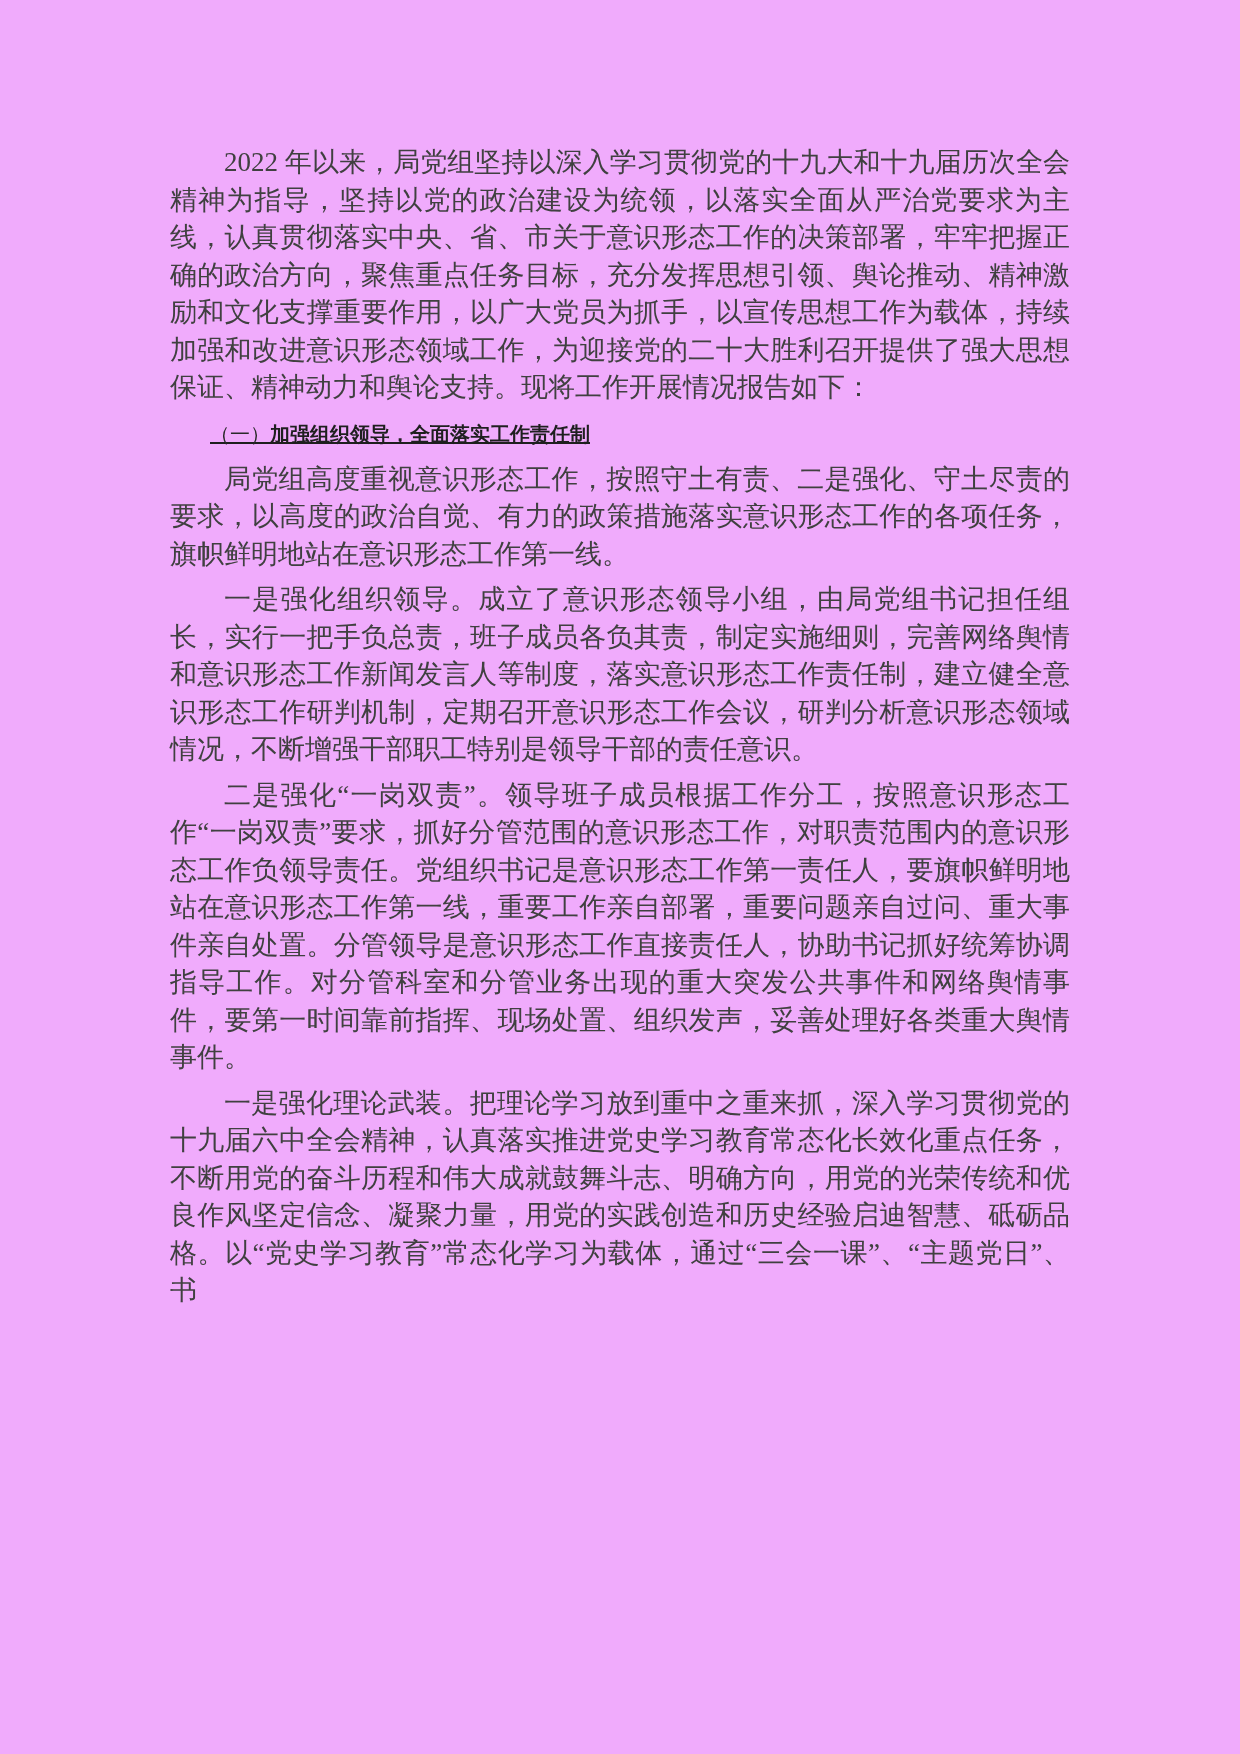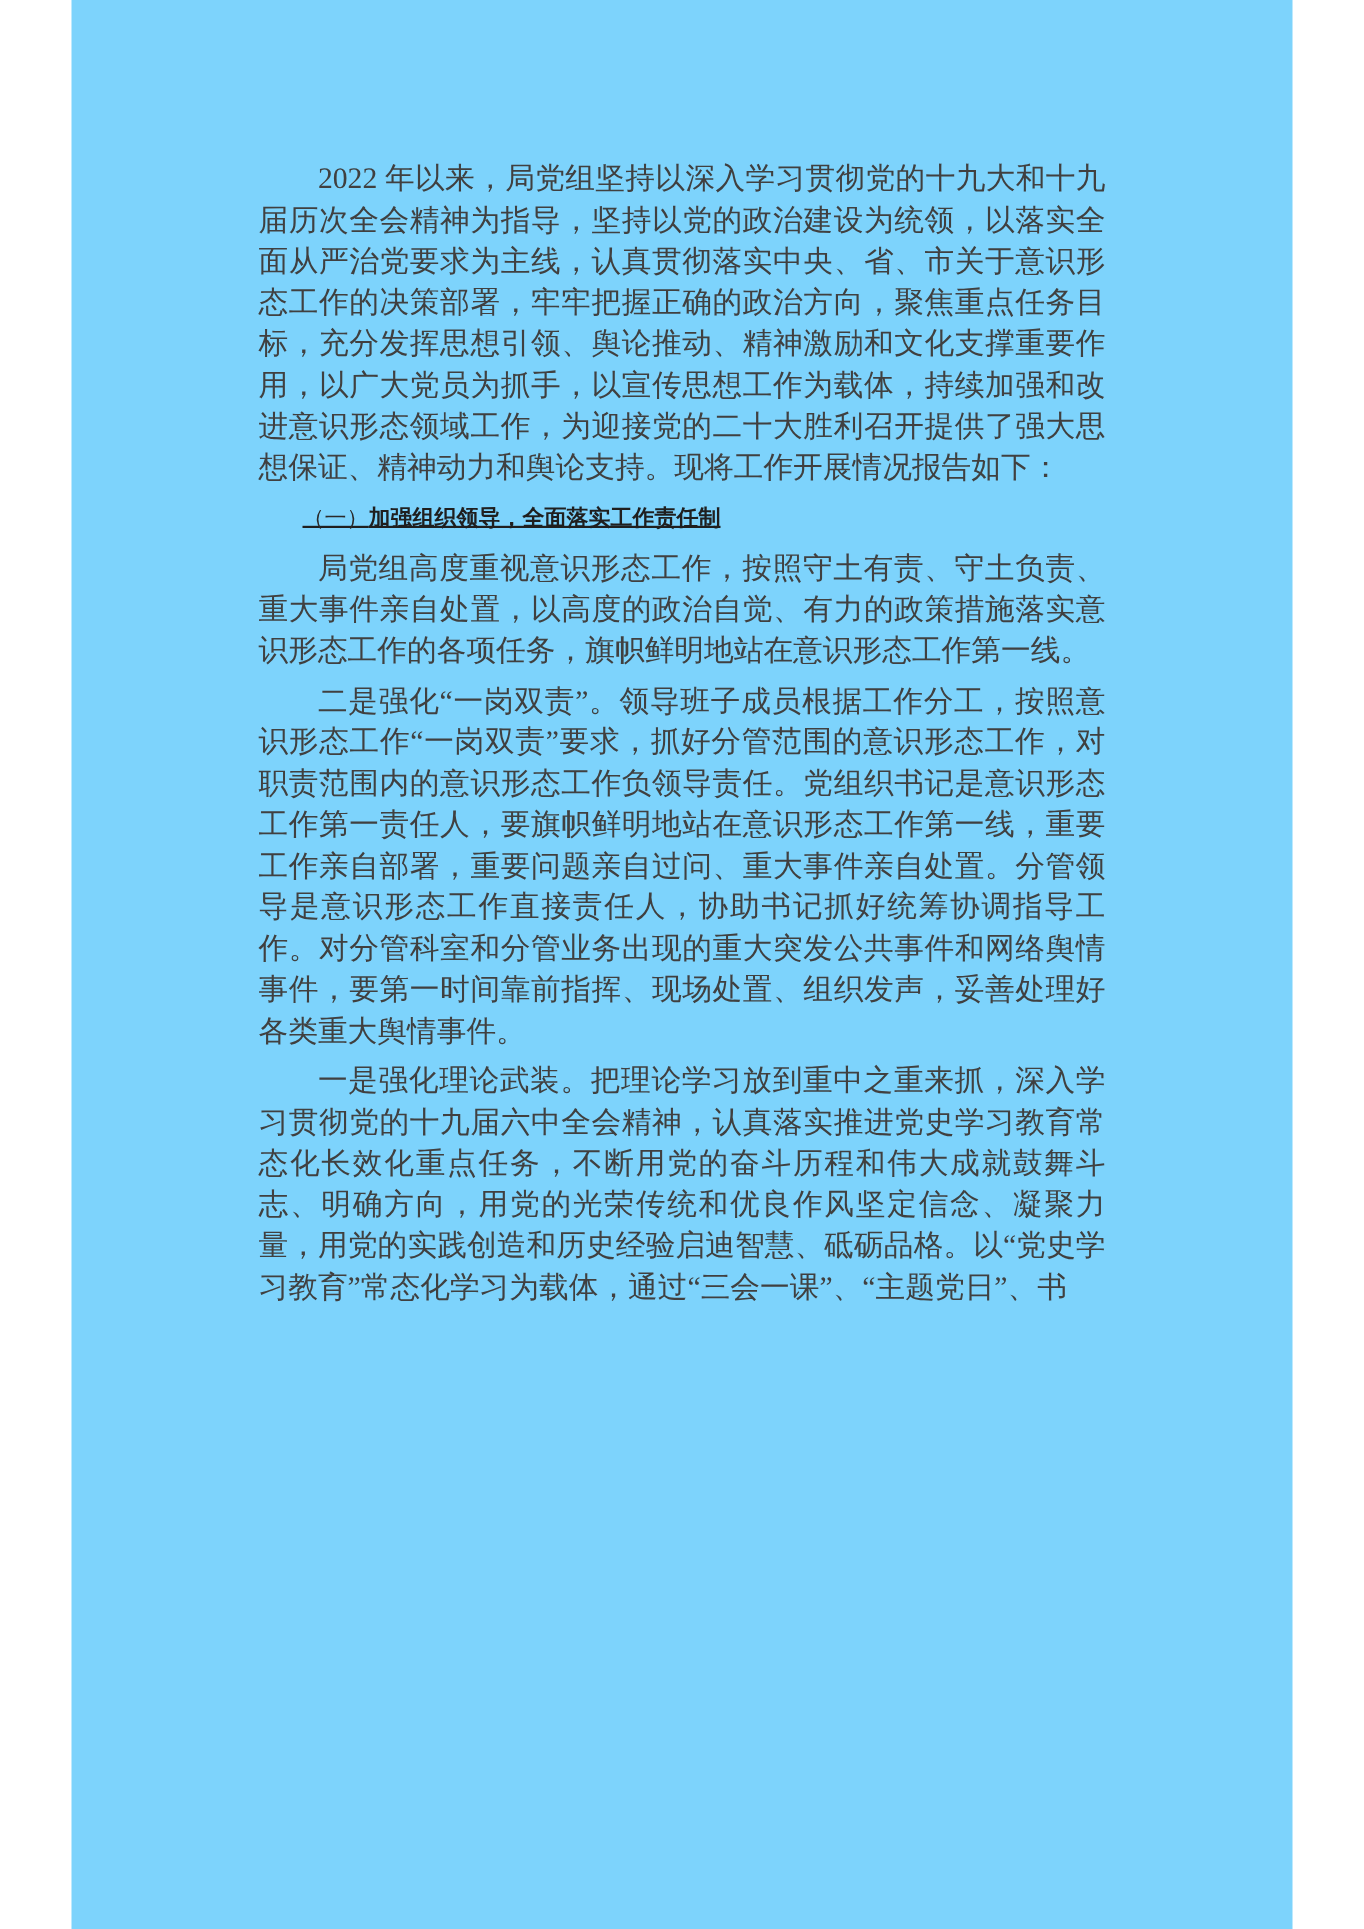--- a/index.html
+++ b/index.html
@@ -3,24 +3,24 @@
 <meta charset="utf-8">
 <style>
   * { box-sizing: border-box; }
   html, body {
     margin: 0; padding: 0;
     background: #ffffff;
     font-family: "Liberation Serif", "DejaVu Serif", serif;
   }
   .page {
     position: relative;
-    width: 1110px;
+    width: 1240px;
     height: 1754px;
     margin: 0 auto;
-    background: #7dd3fc;
+    background: #f0abfc;
     padding: 144px 170px 0 170px;
     overflow: hidden;
   }
   .doc p {
     margin: 0 0 8px 0;
     font-size: 27px;
     line-height: 37.5px;
     color: #404040;
     text-align: justify;
     text-indent: 2em;
@@ -56,17 +56,18 @@
     font-family: "Liberation Sans", "DejaVu Sans", sans-serif;
   }
 </style>
 </head>
 <body>
 
 <div class="page">
   <div class="doc" id="doc">
       <p>2022 年以来，局党组坚持以深入学习贯彻党的十九大和十九届历次全会精神为指导，坚持以党的政治建设为统领，以落实全面从严治党要求为主线，认真贯彻落实中央、省、市关于意识形态工作的决策部署，牢牢把握正确的政治方向，聚焦重点任务目标，充分发挥思想引领、舆论推动、精神激励和文化支撑重要作用，以广大党员为抓手，以宣传思想工作为载体，持续加强和改进意识形态领域工作，为迎接党的二十大胜利召开提供了强大思想保证、精神动力和舆论支持。现将工作开展情况报告如下：</p>
       <div class="h2"><span class="h2-prefix">（一）</span><span class="h2-text">加强组织领导，全面落实工作责任制</span></div>
-      <p>局党组高度重视意识形态工作，按照守土有责、守土负责、重大事件亲自处置，以高度的政治自觉、有力的政策措施落实意识形态工作的各项任务，旗帜鲜明地站在意识形态工作第一线。</p>
+      <p>局党组高度重视意识形态工作，按照守土有责、二是强化、守土尽责的要求，以高度的政治自觉、有力的政策措施落实意识形态工作的各项任务，旗帜鲜明地站在意识形态工作第一线。</p>
+      <p>一是强化组织领导。成立了意识形态领导小组，由局党组书记担任组长，实行一把手负总责，班子成员各负其责，制定实施细则，完善网络舆情和意识形态工作新闻发言人等制度，落实意识形态工作责任制，建立健全意识形态工作研判机制，定期召开意识形态工作会议，研判分析意识形态领域情况，不断增强干部职工特别是领导干部的责任意识。</p>
       <p>二是强化“一岗双责”。领导班子成员根据工作分工，按照意识形态工作“一岗双责”要求，抓好分管范围的意识形态工作，对职责范围内的意识形态工作负领导责任。党组织书记是意识形态工作第一责任人，要旗帜鲜明地站在意识形态工作第一线，重要工作亲自部署，重要问题亲自过问、重大事件亲自处置。分管领导是意识形态工作直接责任人，协助书记抓好统筹协调指导工作。对分管科室和分管业务出现的重大突发公共事件和网络舆情事件，要第一时间靠前指挥、现场处置、组织发声，妥善处理好各类重大舆情事件。</p>
       <p>一是强化理论武装。把理论学习放到重中之重来抓，深入学习贯彻党的十九届六中全会精神，认真落实推进党史学习教育常态化长效化重点任务，不断用党的奋斗历程和伟大成就鼓舞斗志、明确方向，用党的光荣传统和优良作风坚定信念、凝聚力量，用党的实践创造和历史经验启迪智慧、砥砺品格。以“党史学习教育”常态化学习为载体，通过“三会一课”、“主题党日”、书</p>
     </div>
 </div>
 
 </body></html>

